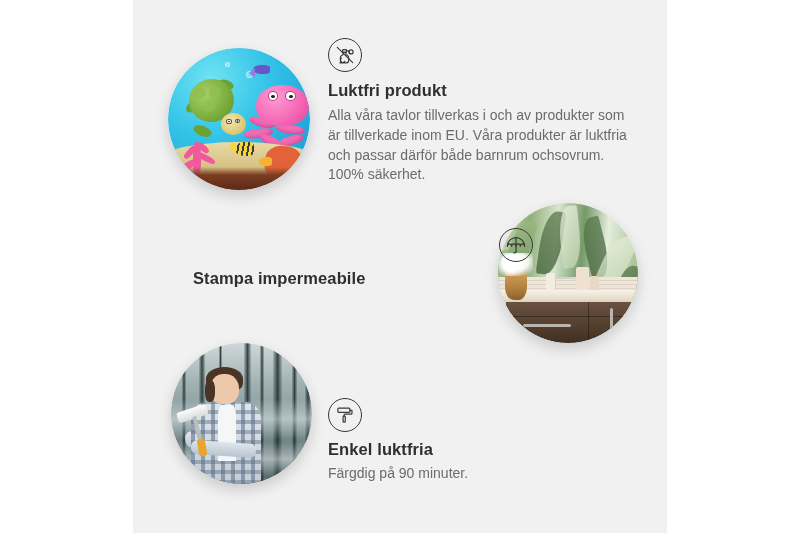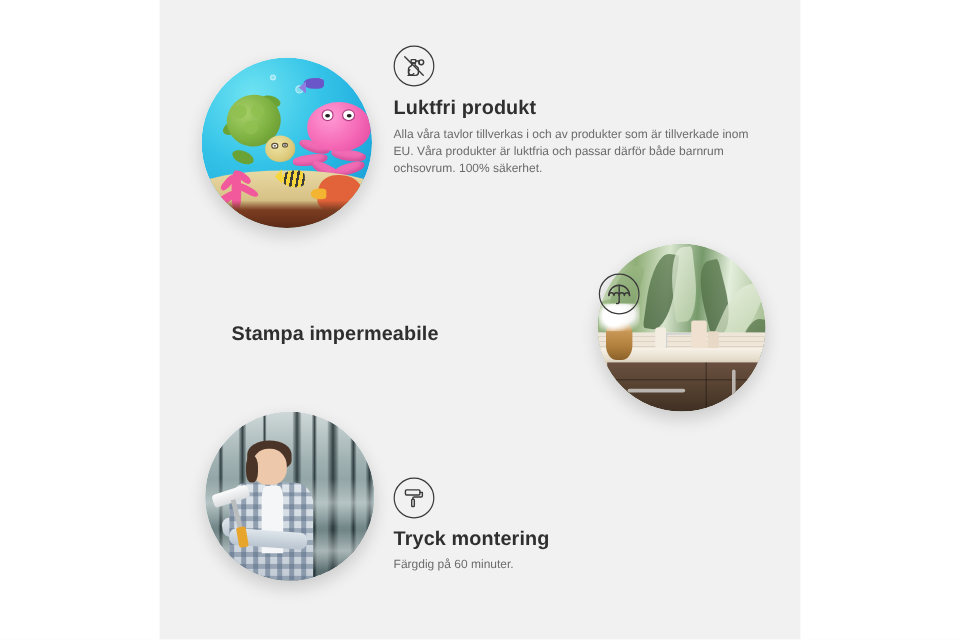--- a/index.html
+++ b/index.html
@@ -257,21 +257,21 @@
   .icon-circle svg { display: block; }
 
   .f-title {
     font-size: 16.5px;
     font-weight: 700;
     color: #2f2f2f;
     letter-spacing: .1px;
     line-height: 1.2;
   }
   .f-body {
-    font-size: 10px;
+    font-size: 14px;
     color: #6b6b6b;
     line-height: 1.42;
   }
 
   
   #feature-odour { left: 195px; top: 38px; width: 300px; }
   #feature-odour .icon-circle { margin-bottom: 9px; }
   #feature-odour .f-title { margin-bottom: 5px; }
 
   
@@ -439,18 +439,18 @@
     </div>
 
     <div class="feature" id="feature-mount">
       <div class="icon-circle">
         <svg width="22" height="22" viewBox="0 0 24 24" fill="none" stroke="#3a3a3a" stroke-width="1.3" stroke-linecap="round" stroke-linejoin="round">
           <rect x="4.2" y="4.6" width="13.2" height="4.6" rx="1.1"></rect>
           <path d="M17.4 6.9h2.2v3.2a1 1 0 0 1-1 1h-6.6a1 1 0 0 0-1 1v1.1"></path>
           <rect x="9.9" y="13.2" width="2.4" height="6.6" rx="0.8"></rect>
         </svg>
       </div>
-      <div class="f-title">Tryck montering</div>
-      <div class="f-body">Färgdig på 60 minuter.</div>
+      <div class="f-title">Enkel luktfria</div>
+      <div class="f-body">Färgdig på 90 minuter.</div>
     </div>
 
   </div>
 </div>
 
 </body></html>

